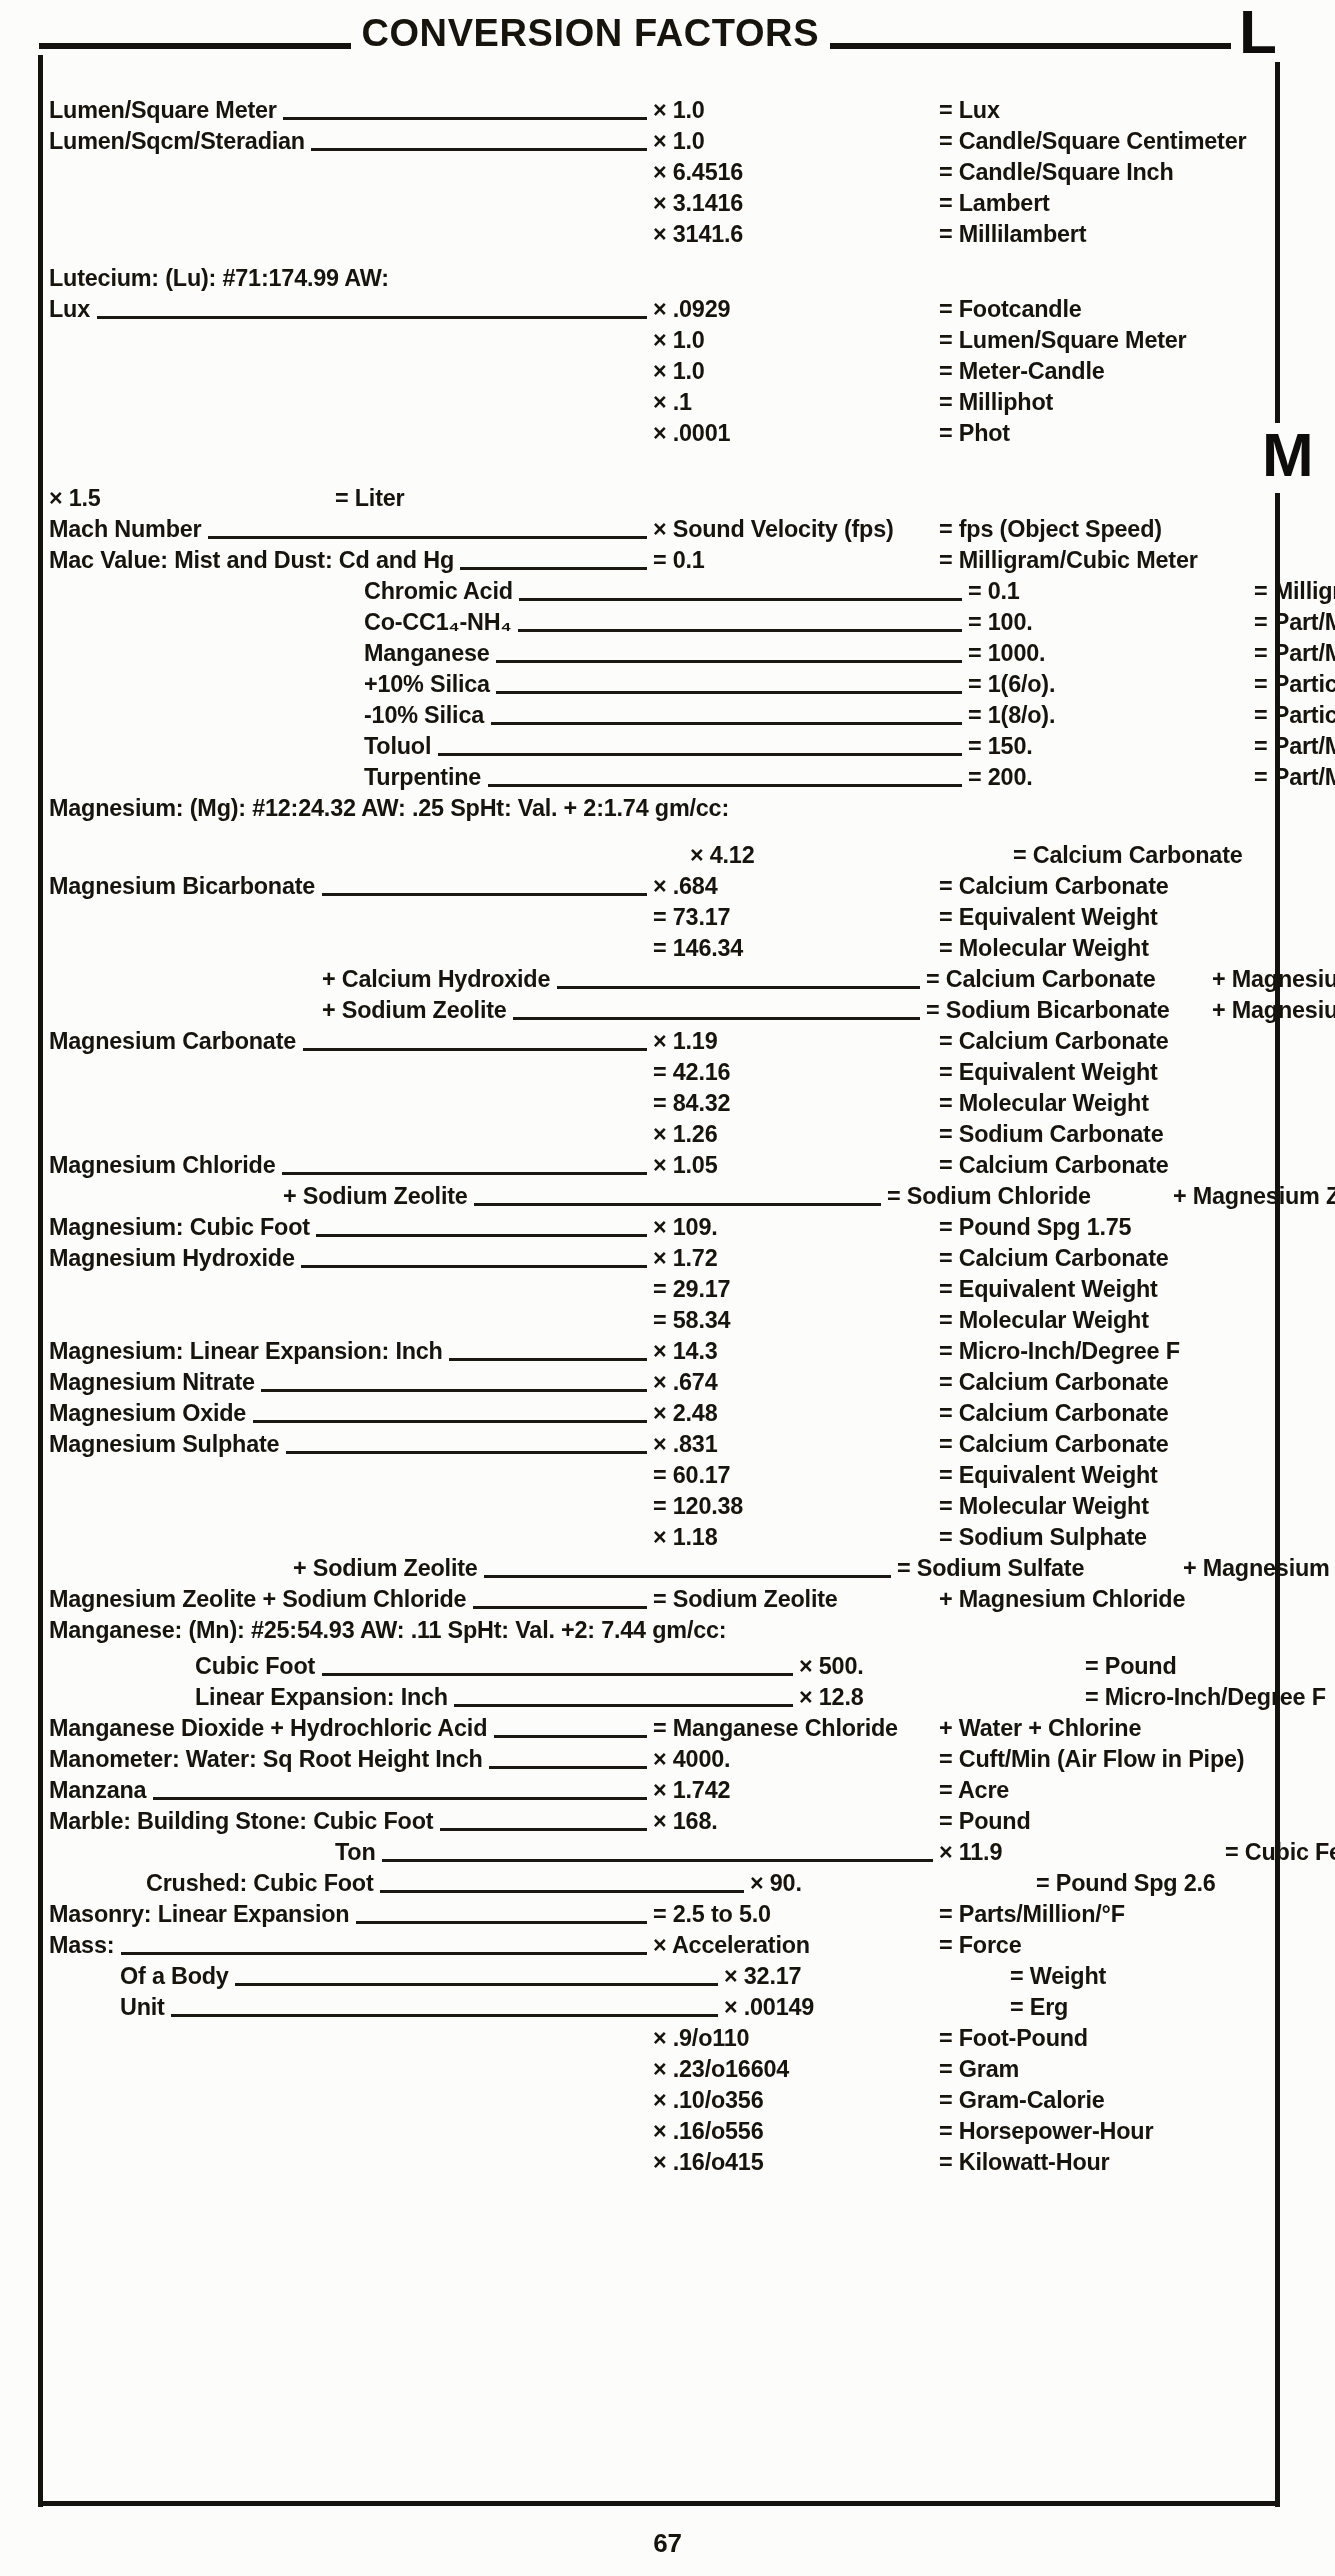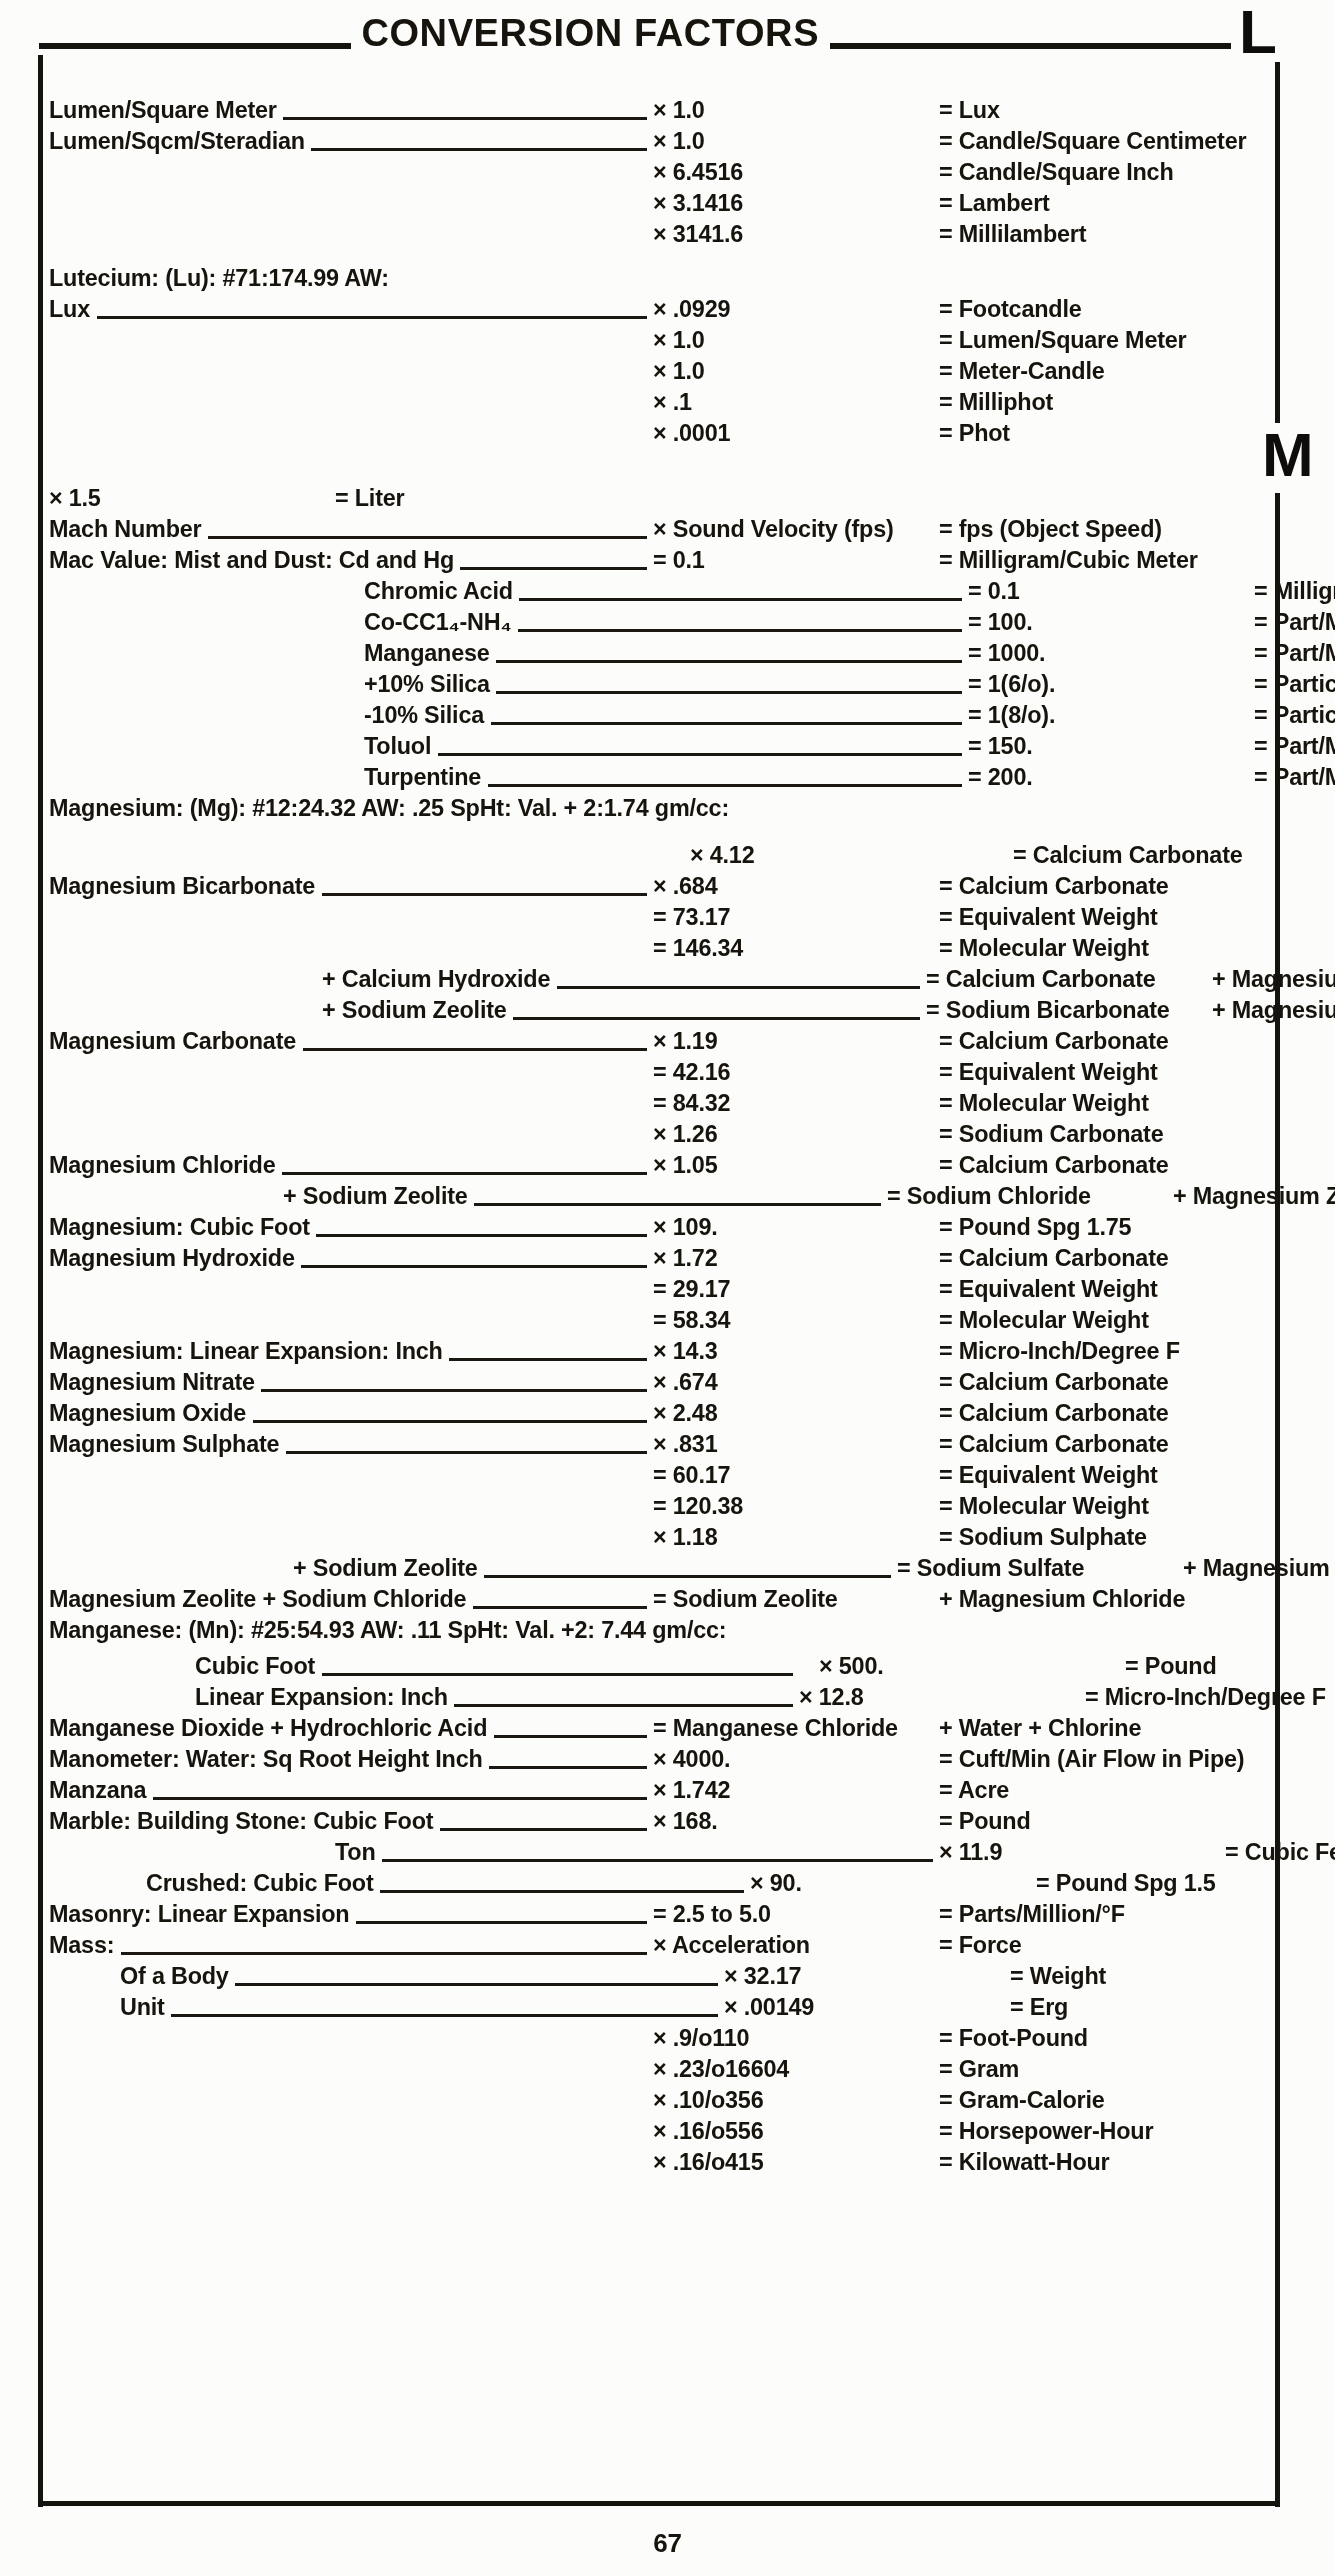--- a/index.html
+++ b/index.html
@@ -371,21 +371,21 @@
         <div class="c2">= Sodium Zeolite</div>
         <div class="c3">+ Magnesium Chloride</div>
       </div>
       <div class="row">
         <div class="c1">
           <span class="label">Manganese: (Mn): #25:54.93 AW: .11 SpHt: Val. +2: 7.44 gm/cc:</span>
         </div>
         <div class="c2"></div>
         <div class="c3"></div>
       </div>
-      <div class="row" style="margin-top: 4.5px; gap: 20px;">
+      <div class="row" style="margin-top: 4.5px;">
         <div class="c1" style="padding-left: 146px;">
           <span class="label">Cubic Foot</span>
           <span class="fill"></span>
         </div>
         <div class="c2">× 500.</div>
         <div class="c3">= Pound</div>
       </div>
       <div class="row">
         <div class="c1" style="padding-left: 146px;">
           <span class="label">Linear Expansion: Inch</span>
@@ -433,21 +433,21 @@
         </div>
         <div class="c2">× 11.9</div>
         <div class="c3">= Cubic Feet</div>
       </div>
       <div class="row">
         <div class="c1" style="padding-left: 97px;">
           <span class="label">Crushed: Cubic Foot</span>
           <span class="fill"></span>
         </div>
         <div class="c2">× 90.</div>
-        <div class="c3">= Pound Spg 1.5</div>
+        <div class="c3">= Pound Spg 2.6</div>
       </div>
       <div class="row">
         <div class="c1">
           <span class="label">Masonry: Linear Expansion</span>
           <span class="fill"></span>
         </div>
         <div class="c2">= 2.5 to 5.0</div>
         <div class="c3">= Parts/Million/°F</div>
       </div>
       <div class="row">

